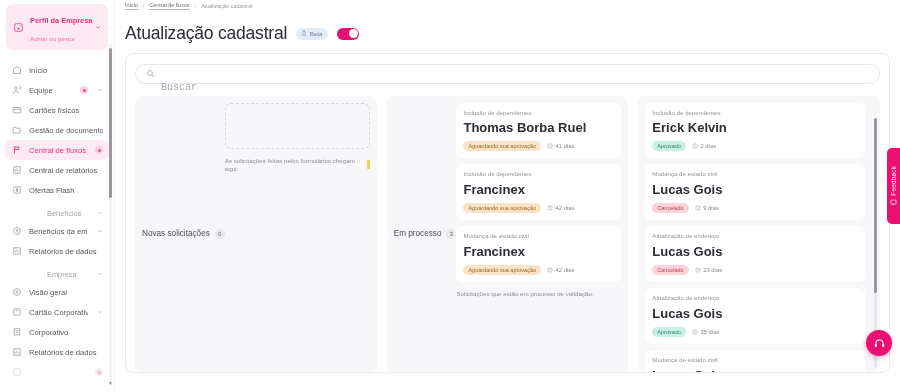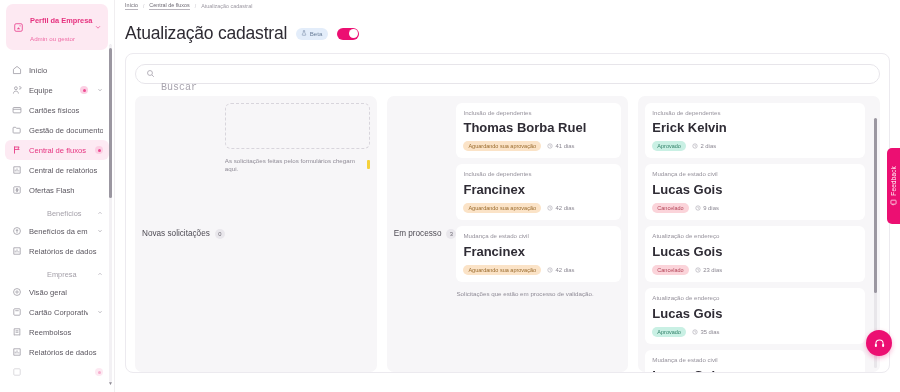--- a/index.html
+++ b/index.html
@@ -434,21 +434,21 @@
         </span>
       </div>
 
       <div class="nav-item">
         <span class="ico">
           <svg width="10" height="10" viewBox="0 0 14 14" fill="none" stroke="currentColor" stroke-width="1.1">
             <path d="M3 2.5h8v9l-1.3-.9-1.3.9-1.4-.9-1.4.9L4.3 10.6 3 11.5z"></path>
               <path d="M5 5.3h4M5 7.4h4"></path>
             </svg>
         </span>
-        <span class="lbl">Reembolsos</span>
+        <span class="lbl">Corporativo</span>
       </div>
 
       <div class="nav-item">
         <span class="ico">
           <svg width="10" height="10" viewBox="0 0 14 14" fill="none" stroke="currentColor" stroke-width="1.1">
             <path d="M2.5 2.5h9v9h-9z"></path>
               <path d="M4.5 9V6.5M7 9V4.8M9.5 9V7.4"></path>
             </svg>
         </span>
         <span class="lbl">Relatórios de dados</span>

